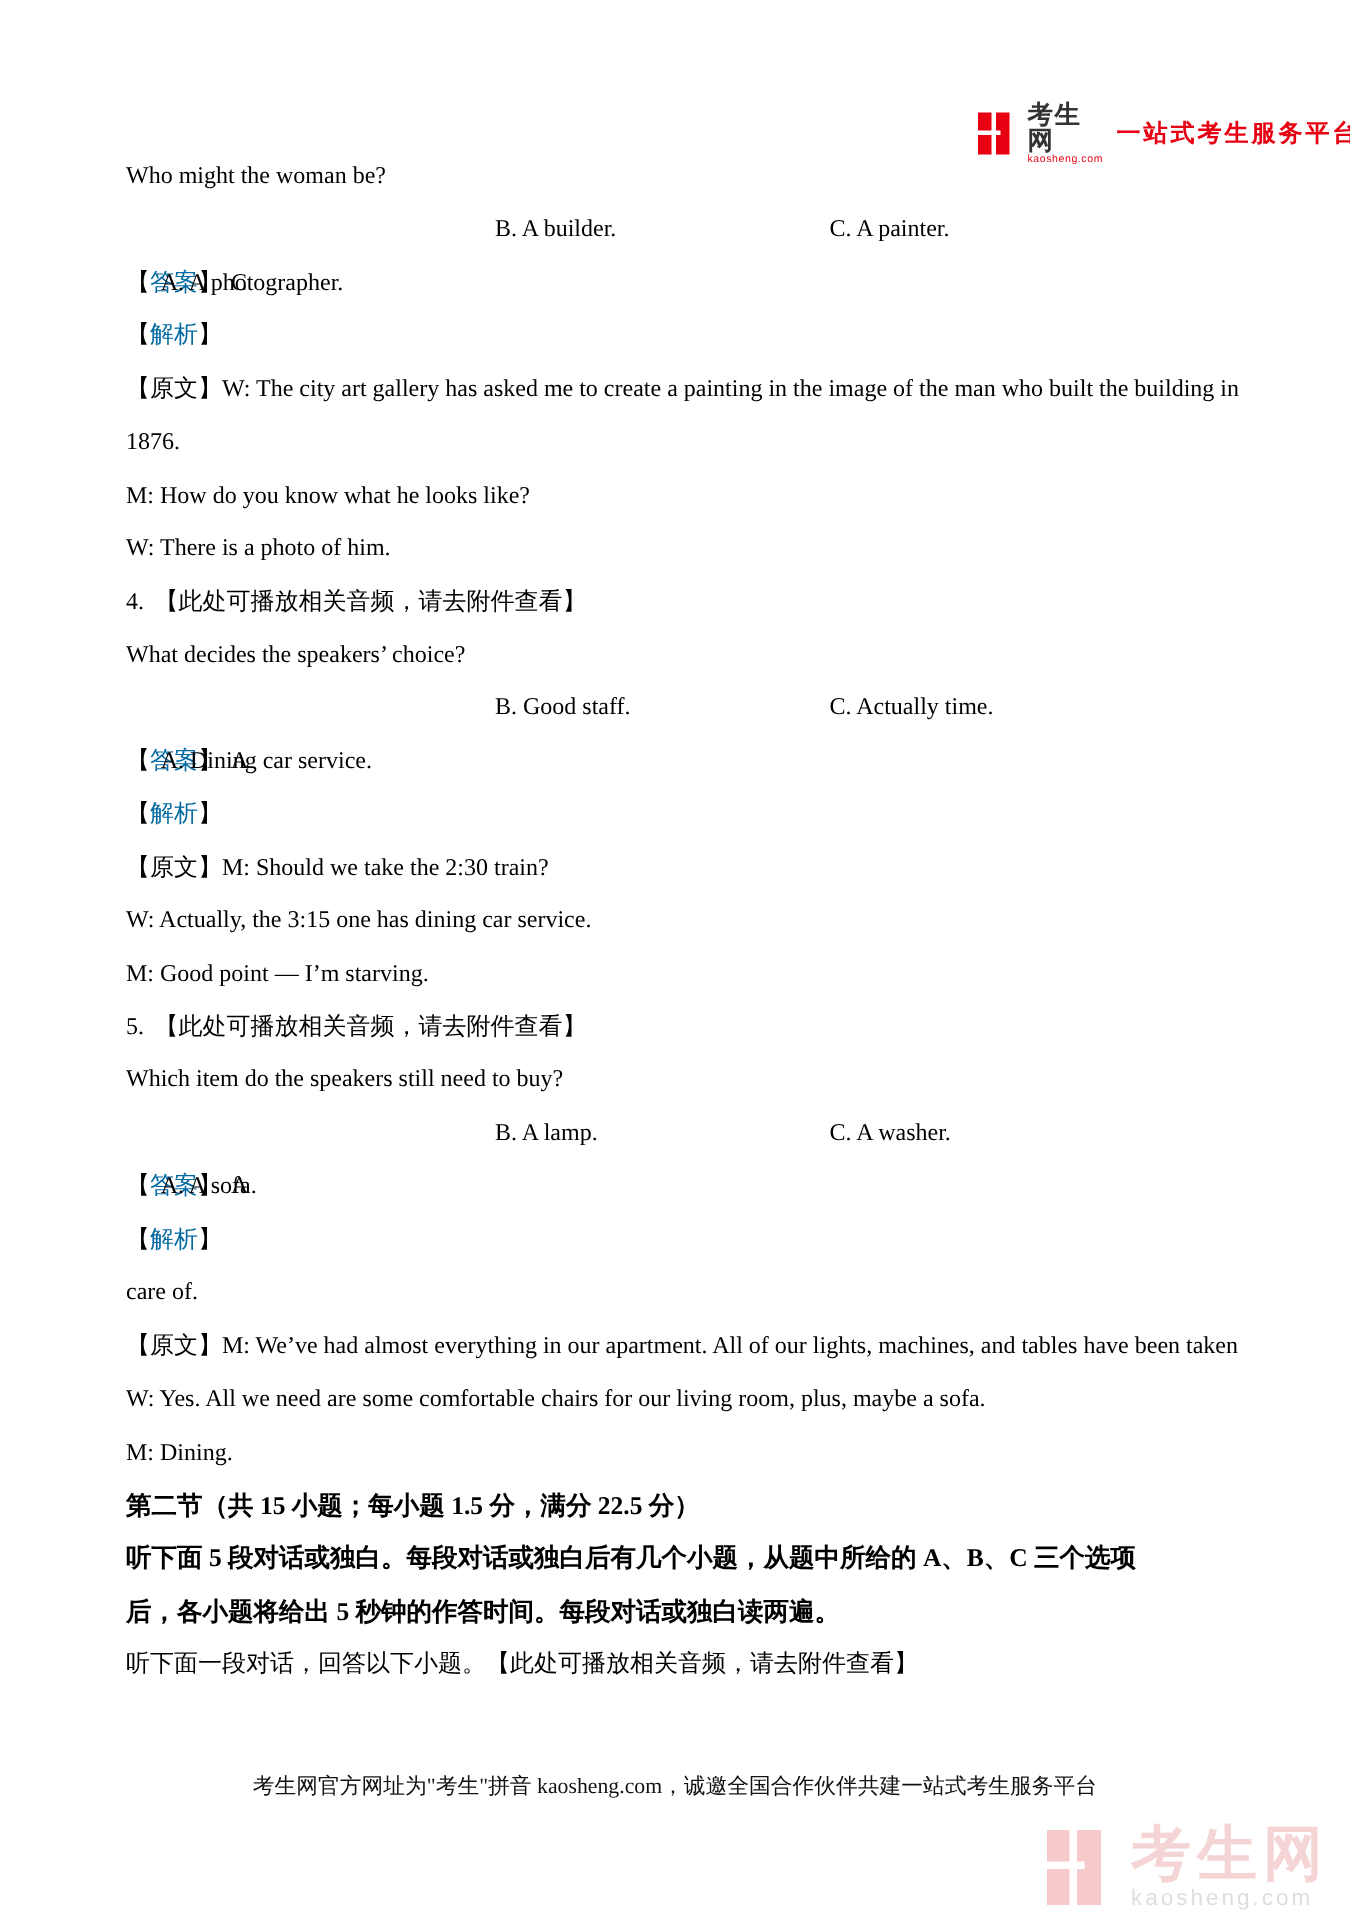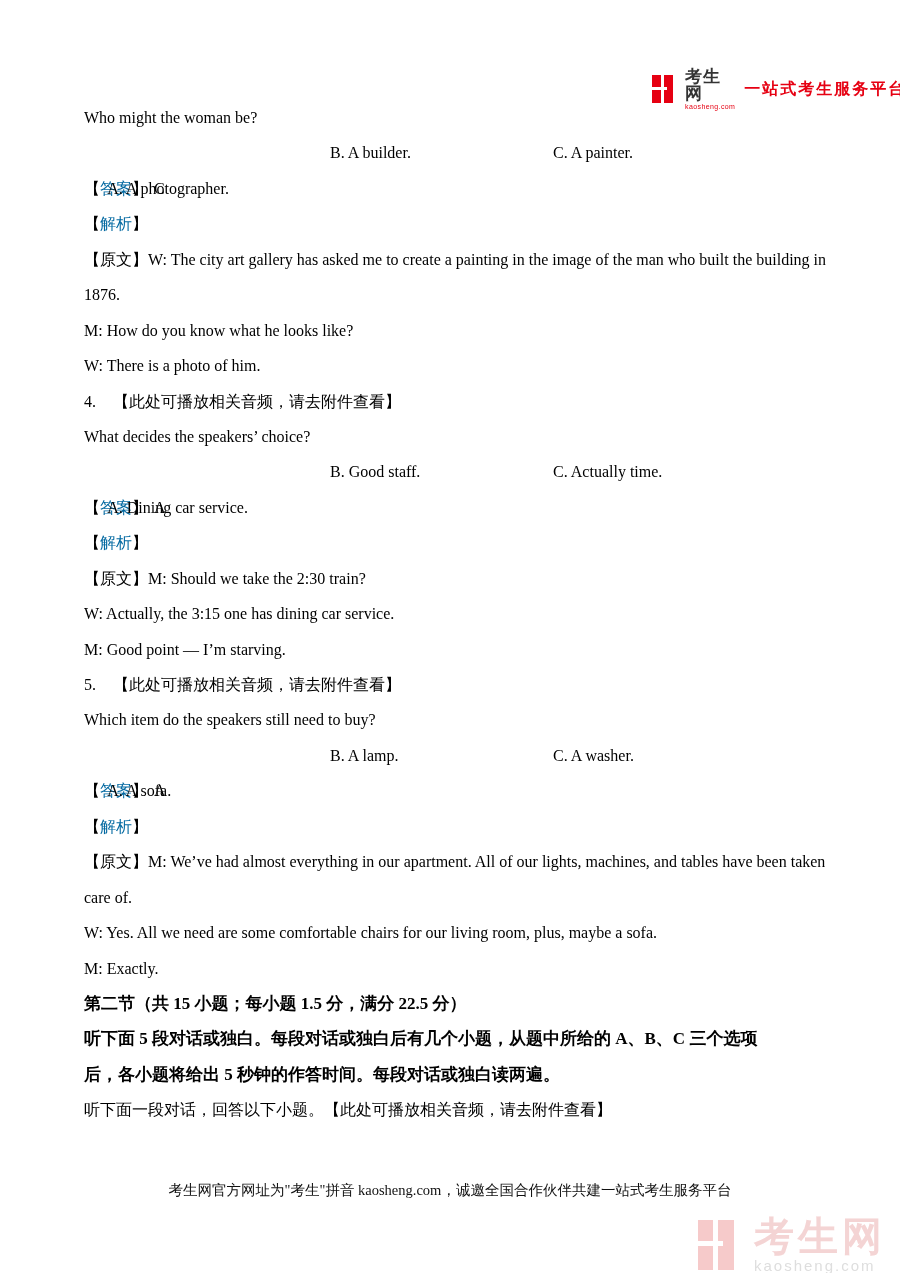--- a/index.html
+++ b/index.html
@@ -21,21 +21,21 @@
   .brand-tagline{font-family:"Liberation Sans","DejaVu Sans",sans-serif;font-weight:bold;font-size:16px;color:#e60012;margin-left:9px;letter-spacing:2px;white-space:nowrap;}
   
   .content{position:absolute;left:84px;top:100px;width:740px;}
   .ln{height:35.45px;line-height:35.45px;font-size:16px;white-space:pre;}
   .ln.cn-bold{font-weight:bold;font-size:17px;}
   .opts{position:relative;}
   .opts .opt-b{position:absolute;left:246px;top:0;}
   .opts .opt-c{position:absolute;left:469px;top:0;}
   .blue{color:#0369a1;}
   .ans-val{margin-left:6px;}
-  .audio-note{margin-left:17px;}
+  .audio-note{margin-left:7px;}
   
   .footer{position:absolute;left:0;top:1181px;width:900px;text-align:center;font-size:14.5px;color:#111;}
   
   .watermark{position:absolute;right:14px;bottom:0;display:flex;align-items:center;opacity:1;}
   .wm-mark{position:relative;width:46px;height:50px;flex:0 0 auto;}
   .wm-mark i{position:absolute;background:#f6caca;}
   .wm-mark .m-a{left:0;top:0;width:15px;height:21px;}
   .wm-mark .m-b{left:0;top:26px;width:15px;height:24px;}
   .wm-mark .m-c{left:20px;top:0;width:16px;height:50px;}
   .wm-mark .m-notch{left:15px;top:21px;width:10px;height:5px;background:#fff;}
@@ -95,24 +95,24 @@
   <section>
     <div class="ln"><span>5.</span><span class="audio-note">【此处可播放相关音频，请去附件查看】</span></div>
     <div class="ln">Which item do the speakers still need to buy?</div>
     <div class="ln opts">
       <span class="opt-a">A. A sofa.</span>
       <span class="opt-b">B. A lamp.</span>
       <span class="opt-c">C. A washer.</span>
     </div>
     <div class="ln"><span>【</span><span class="blue">答案</span><span>】</span><span class="ans-val">A</span></div>
     <div class="ln"><span>【</span><span class="blue">解析</span><span>】</span></div>
+    <div class="ln">care of.</div>
     <div class="ln">【原文】M: We’ve had almost everything in our apartment. All of our lights, machines, and tables have been taken</div>
-    <div class="ln">care of.</div>
     <div class="ln">W: Yes. All we need are some comfortable chairs for our living room, plus, maybe a sofa.</div>
-    <div class="ln">M: Exactly.</div>
+    <div class="ln">M: Dining.</div>
   </section>
 
   <section>
     <div class="ln cn-bold">第二节（共 15 小题；每小题 1.5 分，满分 22.5 分）</div>
     <div class="ln cn-bold">听下面 5 段对话或独白。每段对话或独白后有几个小题，从题中所给的 A、B、C 三个选项</div>
     <div class="ln cn-bold">后，各小题将给出 5 秒钟的作答时间。每段对话或独白读两遍。</div>
     <div class="ln">听下面一段对话，回答以下小题。【此处可播放相关音频，请去附件查看】</div>
   </section>
 
 </div>

